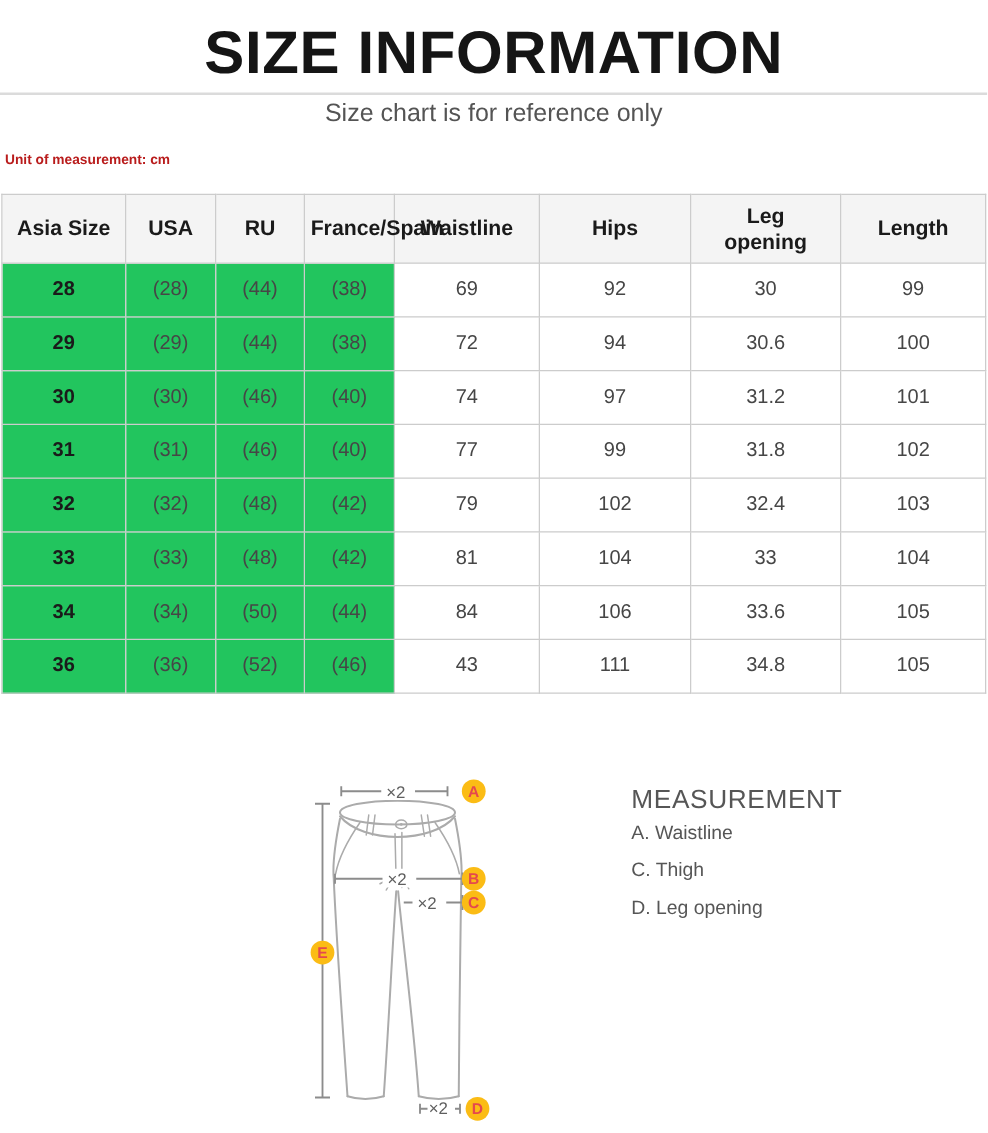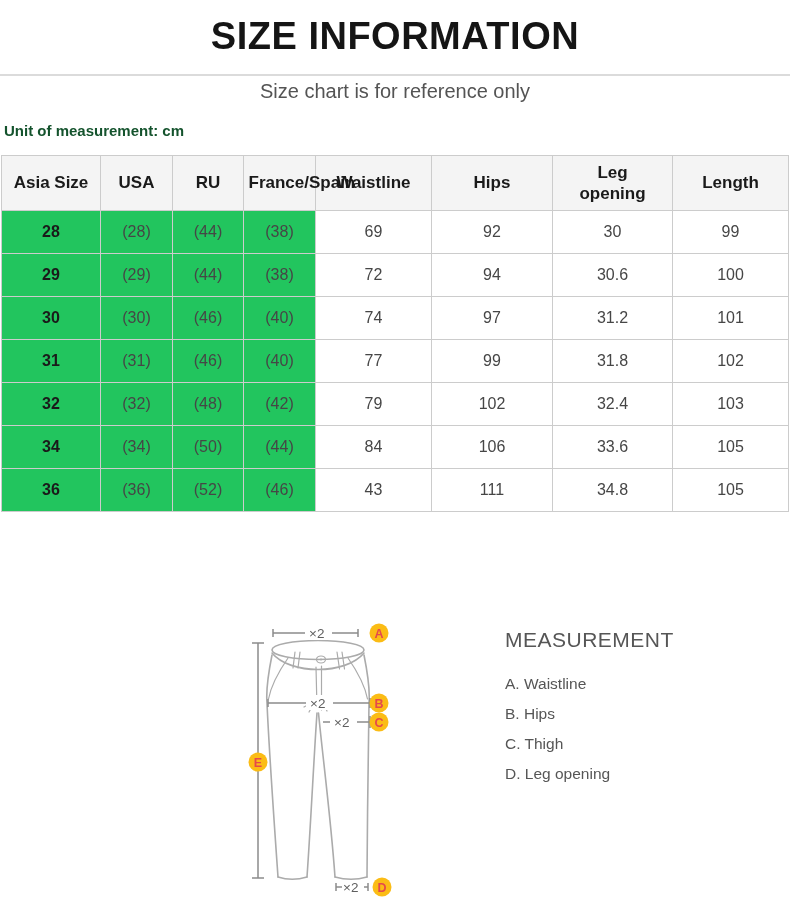--- a/index.html
+++ b/index.html
@@ -14,44 +14,44 @@
     height: 906px;
     background: #ffffff;
     overflow: hidden;
   }
 
   
   .page-title {
     position: absolute;
     top: 15px; left: 0; right: 0;
     text-align: center;
-    font-size: 38px;
+    font-size: 48px;
     font-weight: 700;
     color: #151515;
     letter-spacing: 0.5px;
   }
   .divider {
     position: absolute;
     top: 74px; left: 0;
     width: 790px;
     border-top: 2px solid #dbdbdb;
   }
   .page-subtitle {
     position: absolute;
     top: 80px; left: 0; right: 0;
     text-align: center;
     font-size: 20px;
     color: #545454;
   }
   .unit-note {
     position: absolute;
     top: 122px; left: 4px;
-    font-size: 15px;
+    font-size: 11px;
     font-weight: 700;
-    color: #14532d;
+    color: #b91c1c;
   }
 
   
   table.size-table {
     position: absolute;
     top: 155px; left: 1px;
     width: 787px;
     border-collapse: collapse;
     table-layout: fixed;
   }
@@ -111,21 +111,20 @@
     left: 505px; top: 628px;
   }
   .legend-heading {
     font-size: 21px;
     font-weight: 400;
     color: #565656;
     letter-spacing: 0.5px;
   }
   .legend-list {
     list-style: none;
-    margin-top: 17px;
   }
   .legend-list li {
     font-size: 15.5px;
     color: #565656;
     line-height: 30px;
   }
 </style>
 </head>
 <body>
 
@@ -204,20 +203,30 @@
           <td>32</td>
           <td>(32)</td>
           <td>(48)</td>
           <td>(42)</td>
           <td>79</td>
           <td>102</td>
           <td>32.4</td>
           <td>103</td>
         </tr>
         <tr>
+          <td>33</td>
+          <td>(33)</td>
+          <td>(48)</td>
+          <td>(42)</td>
+          <td>81</td>
+          <td>104</td>
+          <td>33</td>
+          <td>104</td>
+        </tr>
+        <tr>
           <td>34</td>
           <td>(34)</td>
           <td>(50)</td>
           <td>(44)</td>
           <td>84</td>
           <td>106</td>
           <td>33.6</td>
           <td>105</td>
         </tr>
         <tr>
@@ -307,19 +316,18 @@
     <g>
       <circle class="badge-circle" cx="258" cy="762" r="9.5"></circle>
       <text class="badge-letter" x="258" y="766.5">E</text>
     </g>
   </svg>
 
   <div class="legend">
     <div class="legend-heading">MEASUREMENT</div>
     <ul class="legend-list">
         <li>A. Waistline</li>
-        <li>B. Hips</li>
         <li>C. Thigh</li>
         <li>D. Leg opening</li>
       </ul>
   </div>
 
 </div>
 
 </body></html>

